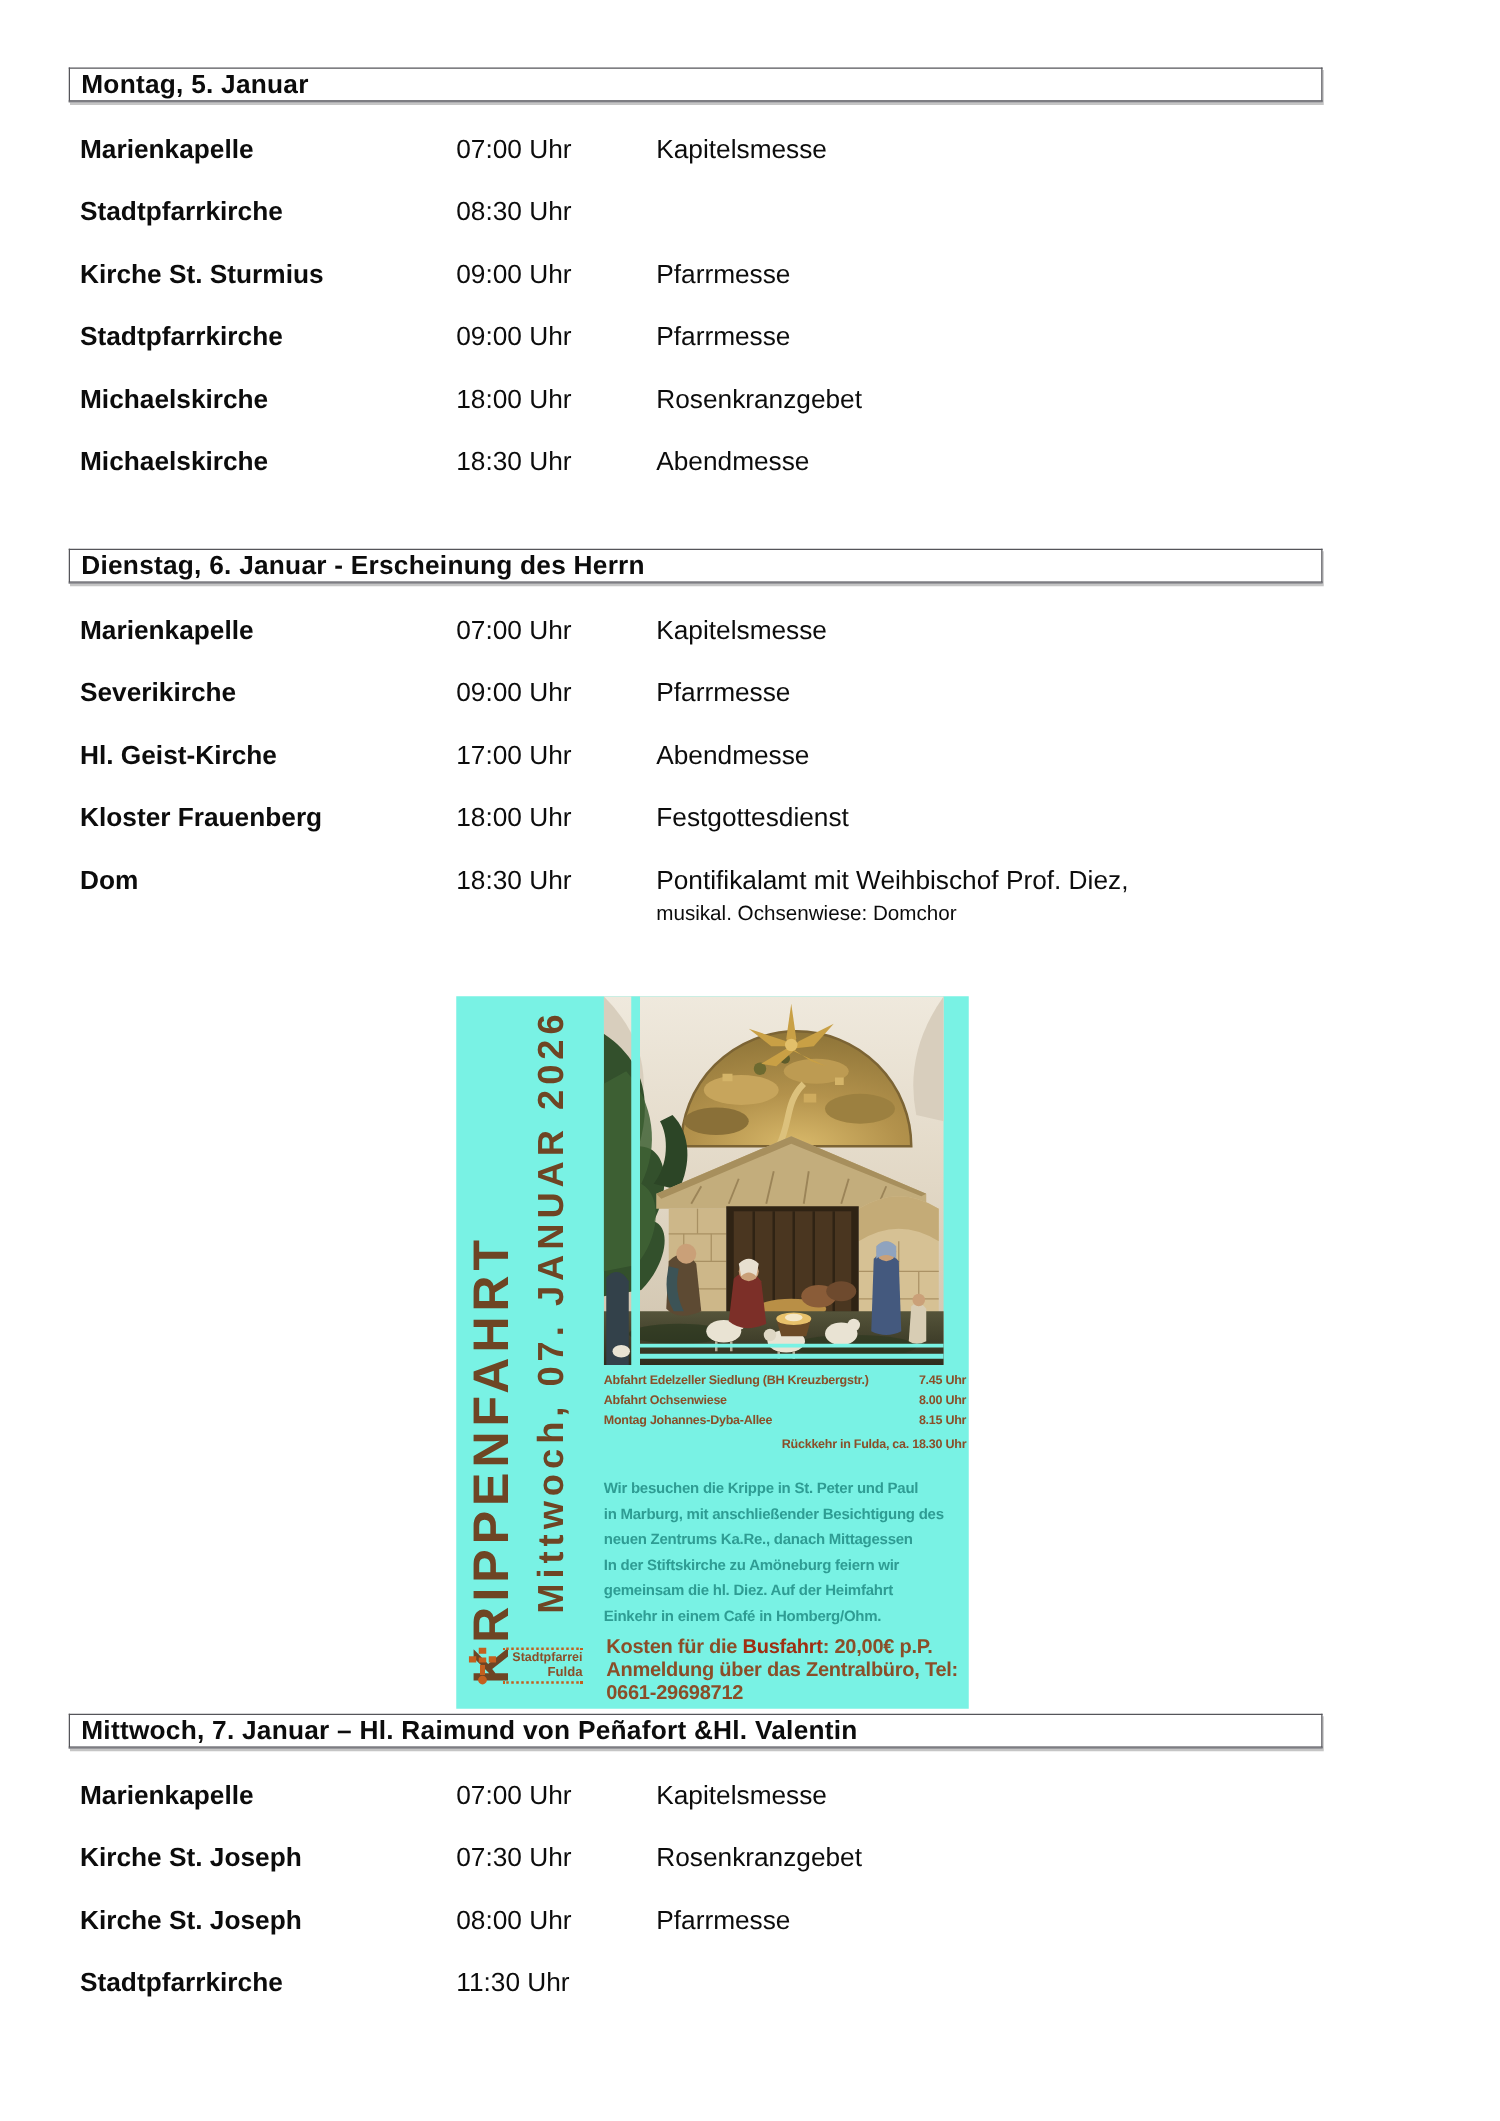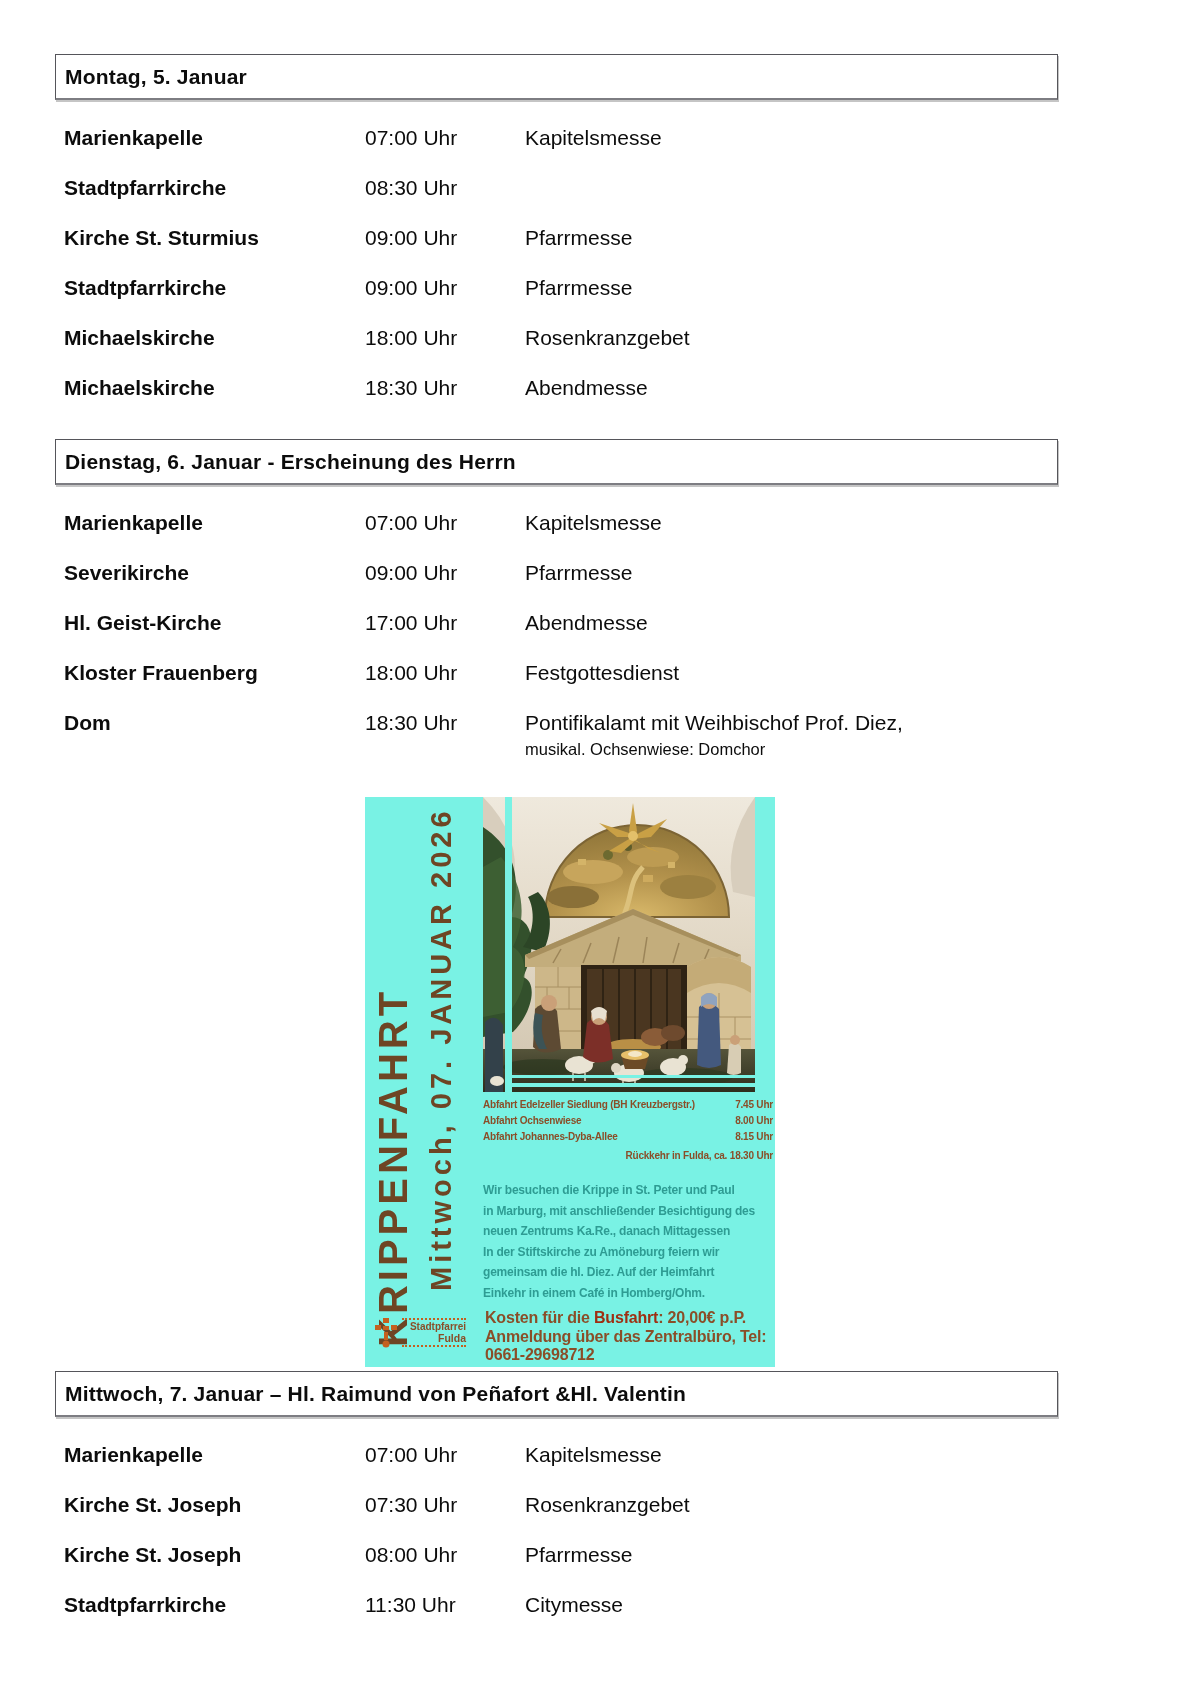--- a/index.html
+++ b/index.html
@@ -4,21 +4,21 @@
 <style>
   html,body { margin:0; padding:0; background:#ffffff; }
   .page {
     position:relative; width:1200px; height:1697px; background:#ffffff;
     font-family:"Liberation Sans", sans-serif; color:#0c0c0c; overflow:hidden;
   }
 
   
   .day-section { position:absolute; left:55px; width:1003px; }
   .day-header {
-    height:46px; box-sizing:border-box; background:#fff;
+    height:28px; box-sizing:border-box; background:#fff;
     border:1px solid #55555a; border-bottom:2px solid #7d7d82;
     box-shadow:1px 2px 0 rgba(150,150,150,.55);
     display:flex; align-items:center; padding-left:9px;
   }
   .day-title { font-size:21px; font-weight:bold; letter-spacing:.2px; }
   .rows { margin-top:18px; }
   .service-row {
     display:flex; align-items:flex-start; height:50px; box-sizing:border-box;
     padding-top:8px; padding-left:9px; font-size:21px;
   }
@@ -315,21 +315,21 @@
       <div>
           <div class="dep-row">
             <span class="dep-label">Abfahrt Edelzeller Siedlung (BH Kreuzbergstr.)</span>
             <span class="dep-time">7.45 Uhr</span>
           </div>
           <div class="dep-row">
             <span class="dep-label">Abfahrt Ochsenwiese</span>
             <span class="dep-time">8.00 Uhr</span>
           </div>
           <div class="dep-row">
-            <span class="dep-label">Abfahrt Johannes-Dyba-Allee</span>
+            <span class="dep-label">Montag Johannes-Dyba-Allee</span>
             <span class="dep-time">8.15 Uhr</span>
           </div>
         </div>
       <div class="dep-return">Rückkehr in Fulda, ca. 18.30 Uhr</div>
     </div>
 
     <div class="flyer-desc">
         <div class="desc-line">Wir besuchen die Krippe in St. Peter und Paul</div>
         <div class="desc-line">in Marburg, mit anschließender Besichtigung des</div>
         <div class="desc-line">neuen Zentrums Ka.Re., danach Mittagessen</div>
@@ -383,20 +383,17 @@
         <div class="service-row">
           <div class="place">Kirche St. Joseph</div>
           <div class="time">08:00 Uhr</div>
           <div class="desc">
             <div class="desc-main">Pfarrmesse</div>
           </div>
         </div>
         <div class="service-row">
           <div class="place">Stadtpfarrkirche</div>
           <div class="time">11:30 Uhr</div>
-          <div class="desc">
-            <div class="desc-main">Citymesse</div>
-          </div>
         </div>
       </div>
   </section>
 
 </div>
 
 </body></html>

